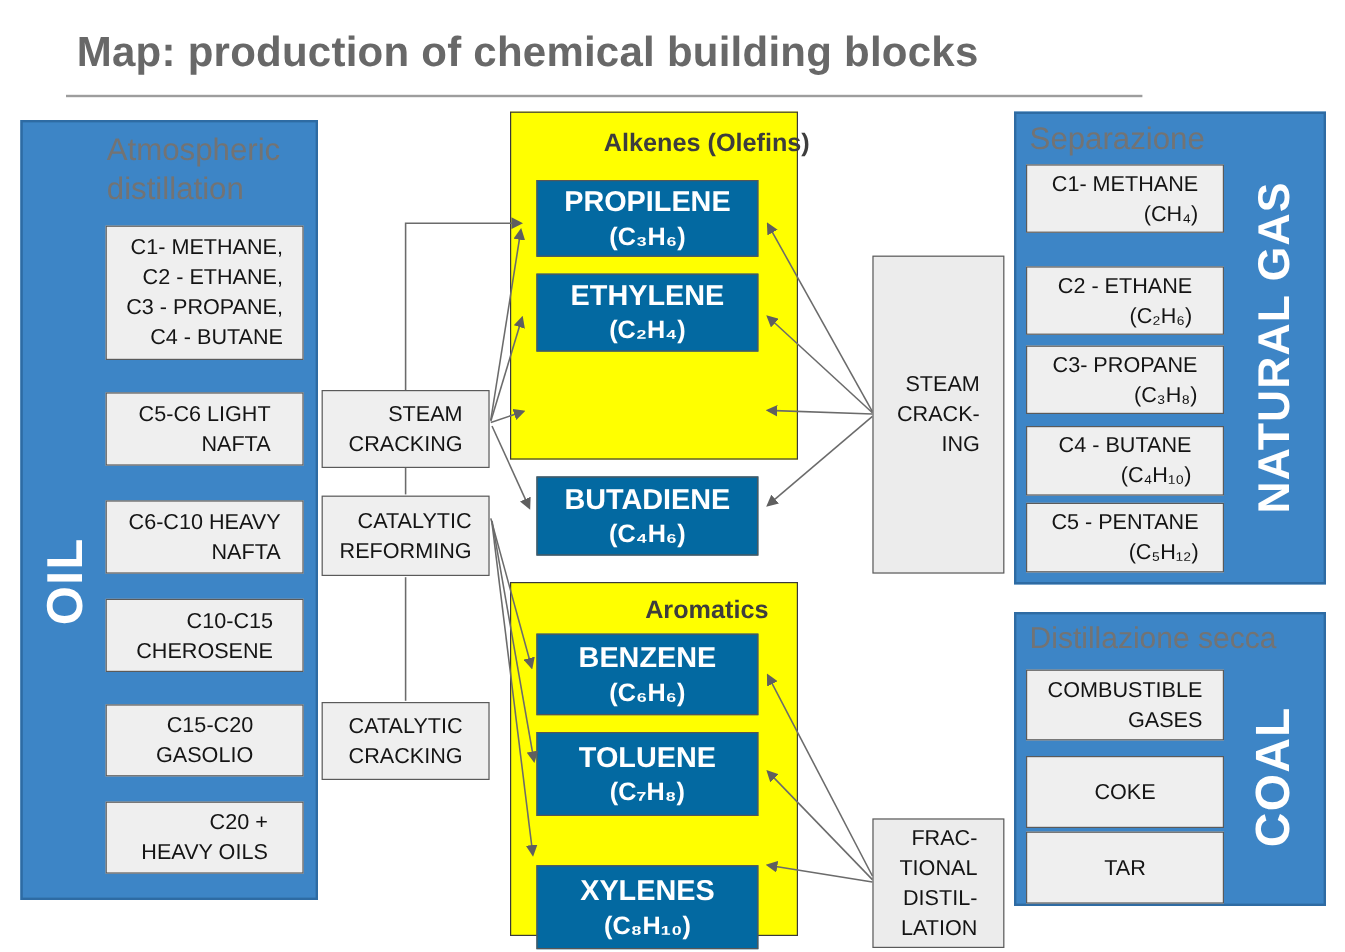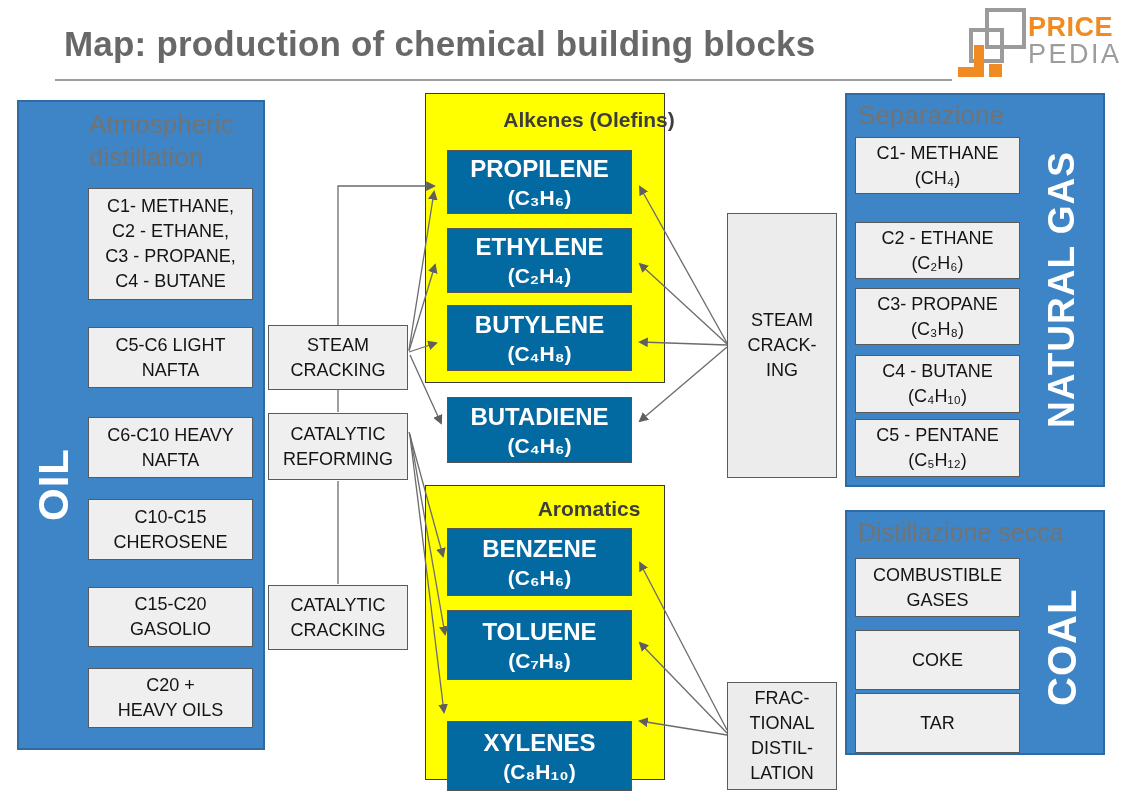--- a/index.html
+++ b/index.html
@@ -15,21 +15,21 @@
   .logo-pedia{display:block;font-size:27px;font-weight:300;color:#9c9c9c;letter-spacing:2.5px;}
 
   
   .bluePanel{position:absolute;background:#3d85c6;border:2px solid #2e6ba3;box-sizing:border-box;}
   .panelTitle{position:absolute;color:#737373;font-size:26px;line-height:33px;}
   .vlabel{position:absolute;color:#ffffff;font-weight:bold;writing-mode:vertical-rl;
           transform:rotate(180deg);display:flex;align-items:center;justify-content:center;letter-spacing:1px;}
 
   
   .grayBox{position:absolute;background:#efefef;border:1.5px solid #5a5a5a;box-sizing:border-box;
-           display:flex;align-items:center;justify-content:center;text-align:center;
+           display:flex;align-items:center;justify-content:center;text-align:right;
            color:#141414;font-size:18px;line-height:25px;white-space:pre-line;}
 
   
   .yellowPanel{position:absolute;background:#ffff00;border:1.5px solid #3a3a3a;box-sizing:border-box;}
   .yellowTitle{position:absolute;width:100%;text-align:center;font-size:21px;font-weight:bold;color:#3d3d3d;padding-left:44px;}
 
   
   .greenBox{position:absolute;background:#0369a1;border:1.5px solid #565656;box-sizing:border-box;
             display:flex;flex-direction:column;align-items:center;justify-content:center;color:#fff;}
   .greenBox .pname{font-size:24px;font-weight:bold;line-height:30px;}
@@ -38,32 +38,20 @@
   .overlay{position:absolute;left:0;top:0;pointer-events:none;z-index:10;}
 </style>
 </head>
 <body>
 
 <div class="stage">
 
   <div class="page-title">Map: production of chemical building blocks</div>
   <div class="title-rule"></div>
 
-  <div class="logo">
-    <svg width="76" height="76" viewBox="0 0 76 76">
-      <rect x="37" y="5" width="37" height="37" fill="none" stroke="#9b9b9b" stroke-width="4"></rect>
-      <rect x="21" y="25" width="31" height="31" fill="none" stroke="#9b9b9b" stroke-width="4"></rect>
-      <polygon points="34,40 34,72 8,72 8,62 24,62 24,40" fill="#ef8b22"></polygon>
-      <rect x="39" y="59" width="13" height="13" fill="#ef8b22"></rect>
-    </svg>
-    <div class="logo-text">
-      <span class="logo-price">PRICE</span>
-      <span class="logo-pedia">PEDIA</span>
-    </div>
-  </div>
 
   <div class="bluePanel" style="left:17px;top:100px;width:248px;height:650px;"></div>
   <div class="panelTitle" style="left:89px;top:108px;width:172px;">Atmospheric distillation</div>
   <div class="vlabel" style="left:22px;top:380px;width:64px;height:210px;font-size:42px;">OIL</div>
 
   <div class="grayBox" style="left:88px;top:188px;width:165px;height:112px;">C1- METHANE,
 C2 - ETHANE,
 C3 - PROPANE,
 C4 - BUTANE</div>
   <div class="grayBox" style="left:88px;top:327px;width:165px;height:61px;">C5-C6 LIGHT
@@ -87,24 +75,20 @@
   <div class="yellowPanel" style="left:425px;top:93px;width:240px;height:290px;">
     <div class="yellowTitle" style="top:14px;">Alkenes (Olefins)</div>
   </div>
   <div class="greenBox" style="left:447px;top:150px;width:185px;height:64px;">
     <span class="pname">PROPILENE</span>
     <span class="pformula">(C₃H₆)</span>
   </div>
   <div class="greenBox" style="left:447px;top:228px;width:185px;height:65px;">
     <span class="pname">ETHYLENE</span>
     <span class="pformula">(C₂H₄)</span>
-  </div>
-  <div class="greenBox" style="left:447px;top:305px;width:185px;height:66px;">
-    <span class="pname">BUTYLENE</span>
-    <span class="pformula">(C₄H₈)</span>
   </div>
 
   <div class="greenBox" style="left:447px;top:397px;width:185px;height:66px;">
     <span class="pname">BUTADIENE</span>
     <span class="pformula">(C₄H₆)</span>
   </div>
 
   <div class="yellowPanel" style="left:425px;top:485px;width:240px;height:295px;">
     <div class="yellowTitle" style="top:11px;">Aromatics</div>
   </div>

